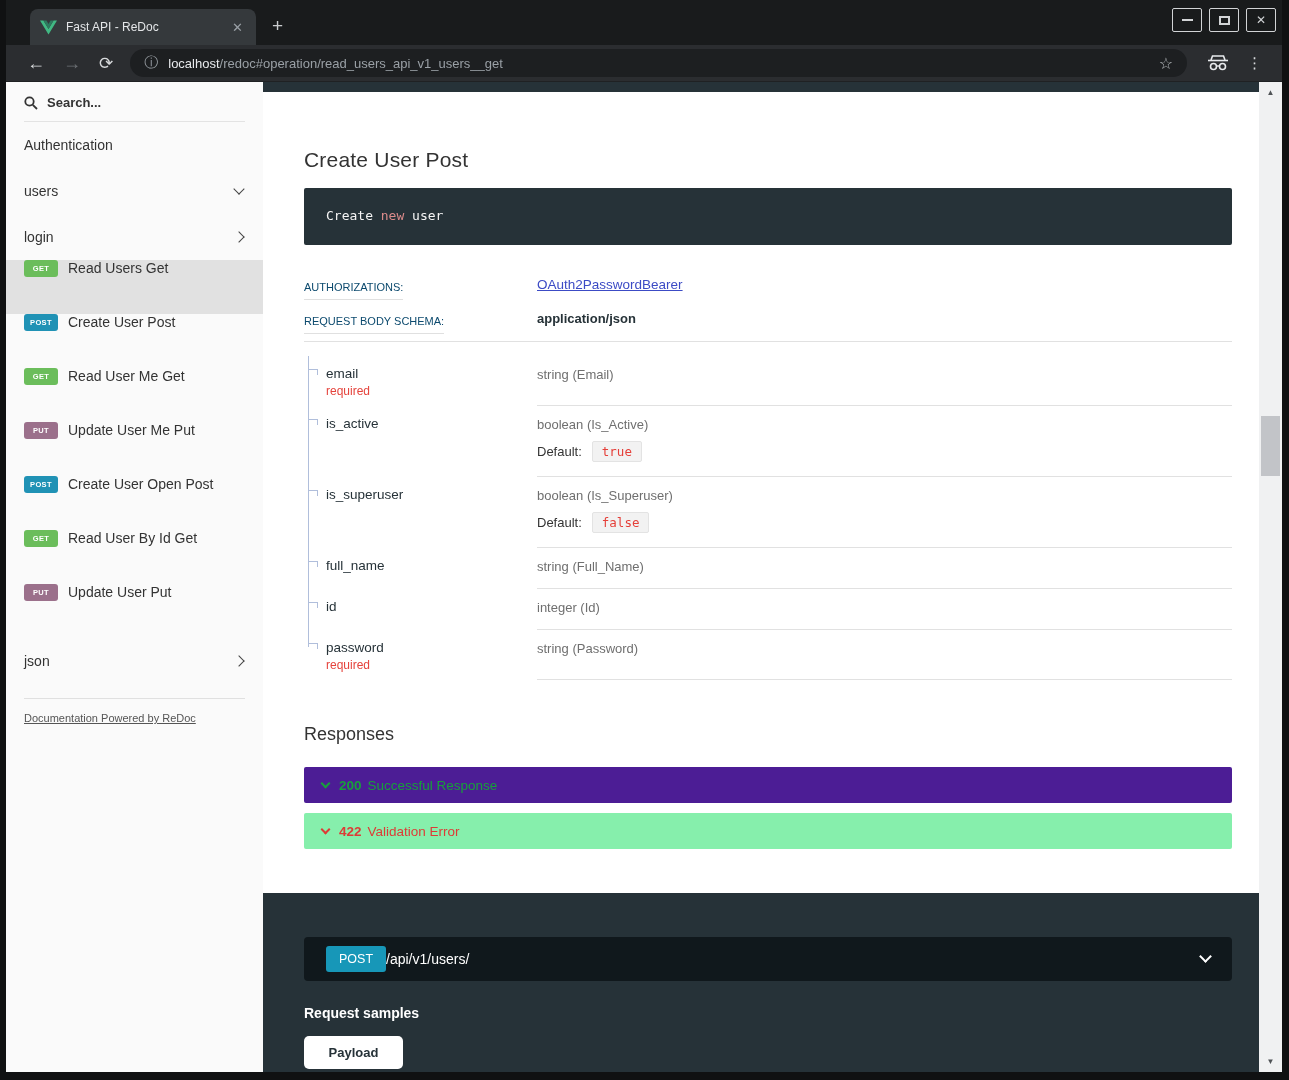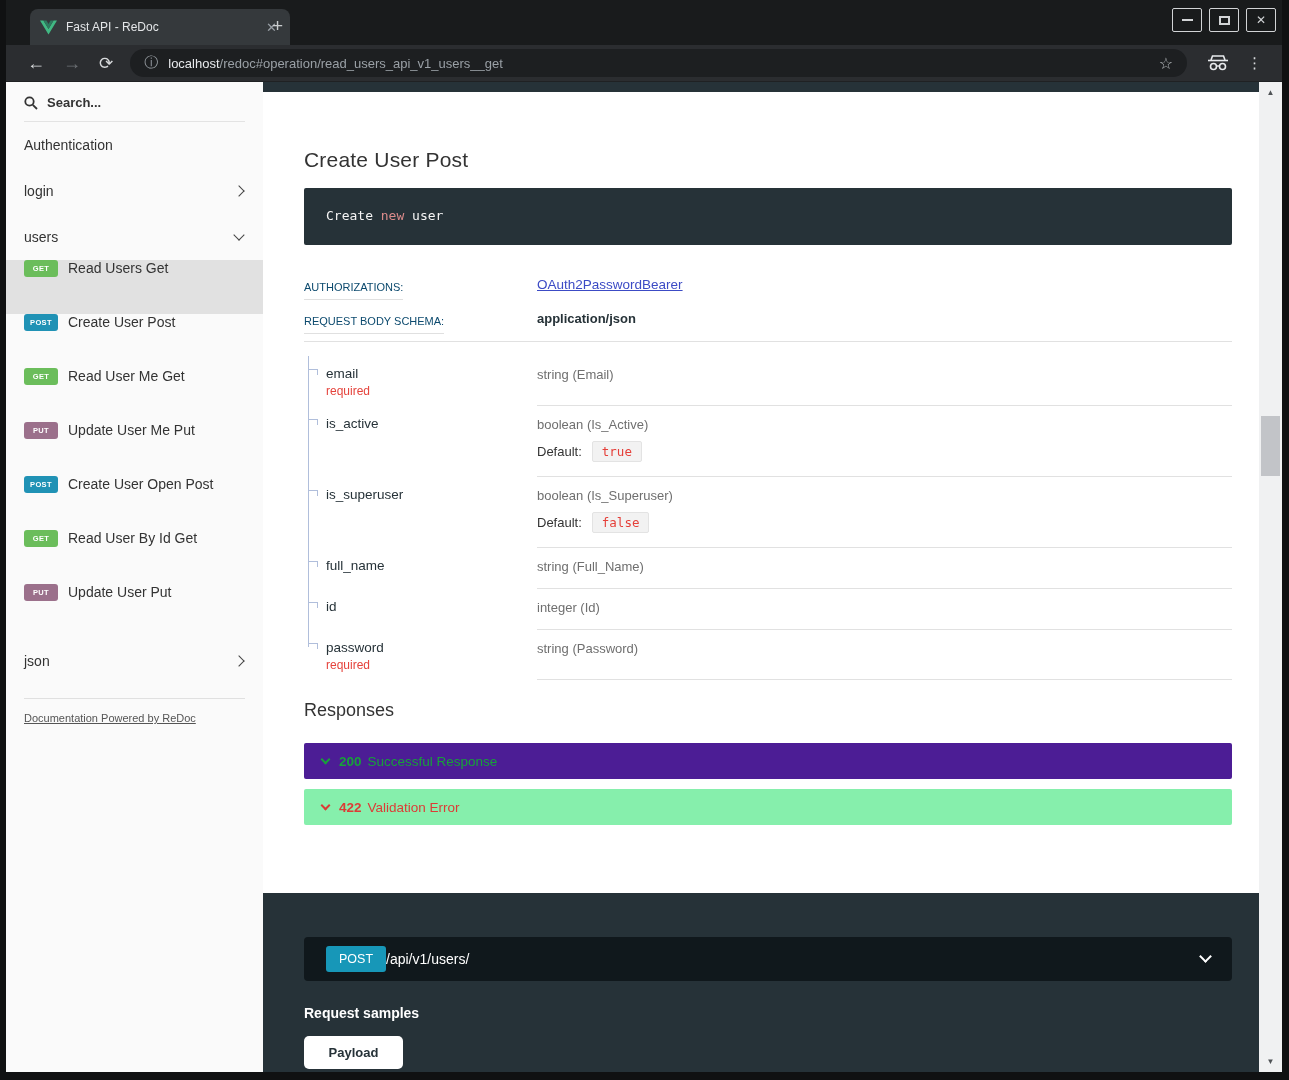--- a/index.html
+++ b/index.html
@@ -3,21 +3,21 @@
 <meta charset="utf-8">
 <style>
   * { margin:0; padding:0; box-sizing:border-box; }
   html,body { width:1289px; height:1080px; }
   body { font-family:"Liberation Sans", sans-serif; background:#101112; position:relative; overflow:hidden; }
 
   .frame { position:absolute; inset:0; background:#101112; }
 
   
   .tabstrip { position:absolute; top:0; left:6px; right:7px; height:45px; background:#191b1c; }
-  .tab { position:absolute; left:24px; top:9px; width:260px; height:36px; background:#35393c;
+  .tab { position:absolute; left:24px; top:9px; width:226px; height:36px; background:#35393c;
          border-radius:8px 8px 0 0; display:flex; align-items:center; padding:0 10px; }
   .favicon { width:17px; height:15px; margin-right:9px; flex:none; }
   .tab-title { font-size:12px; color:#e4e6e8; flex:1; white-space:nowrap; overflow:hidden; }
   .tab-close { color:#9aa0a6; font-size:13px; padding:0 3px; cursor:default; }
   .newtab { position:absolute; left:266px; top:16px; color:#c9ccce; font-size:19px; line-height:19px; }
   .wincontrols { position:absolute; right:6px; top:8px; display:flex; gap:7px; }
   .winbtn { width:30px; height:24px; border:1px solid #d2d4d6; border-radius:2px; color:#d2d4d6;
             display:flex; align-items:center; justify-content:center; font-size:12px; }
   .winbtn .bar { width:11px; height:2px; background:#d2d4d6; }
   .winbtn .box { width:11px; height:9px; border:2px solid #d2d4d6; }
@@ -92,21 +92,21 @@
   .frow .conn::after { content:""; position:absolute; left:1px; top:13px; width:8px; height:5px;
                        border-top:1px solid #b0bedb; border-right:1px solid #b0bedb; }
   .fname { width:211px; flex:none; padding:10px 0 8px; font-size:13.5px; color:#263238; }
   .req { color:#e5433c; font-size:12px; margin-top:3px; }
   .ftype { flex:1; padding:11px 0 14px; border-bottom:1px solid #e1e1e1; font-size:13px; color:#6f6f6f; }
   .fdefault { margin-top:9px; color:#333; font-size:13px; display:flex; align-items:center; }
   .dval { margin-left:10px; font-family:"DejaVu Sans Mono", monospace; font-size:12.5px; color:#e5403a;
           background:#f2f2f2; border:1px solid #e3e3e3; border-radius:2px; padding:2px 9px; }
 
   
-  .resp-heading { margin-top:20px; font-size:18px; font-weight:400; color:#333; }
+  .resp-heading { margin-top:44px; font-size:18px; font-weight:400; color:#333; }
   .resp-bar { margin-top:22px; height:36px; border-radius:2px; display:flex; align-items:center;
               padding:0 16px; font-size:13.5px; }
   .resp-bar + .resp-bar { margin-top:10px; }
   .resp-bar .rchev { width:7px; height:7px; border-right:2px solid; border-bottom:2px solid;
                      transform:rotate(45deg); margin:-3px 10px 0 2px; }
   .resp-bar .code { font-weight:bold; margin-right:6px; }
   .resp-success { background:#4c1d95; color:#17a03a; }
   .resp-error   { background:#86efac; color:#dd3b36; }
 
   
@@ -188,26 +188,26 @@
             <line x1="8.8" y1="8.8" x2="13" y2="13" stroke="#333" stroke-width="1.8"></line>
           </svg>
           <input class="search-input" placeholder="Search..." style="">
         </div>
       </div>
 
       <div class="side-row">
         <span class="lbl">Authentication</span>
       </div>
       <div class="side-row">
+        <span class="lbl">users</span>
+        <span class="chev down"></span>
+      </div>
+      <div class="side-row">
         <span class="lbl">login</span>
         <span class="chev right"></span>
-      </div>
-      <div class="side-row">
-        <span class="lbl">users</span>
-        <span class="chev down"></span>
       </div>
 
       <div class="op-row active">
         <span class="badge m-get">GET</span>
         <span>Read Users Get</span>
       </div>
       <div class="op-row">
         <span class="badge m-post">POST</span>
         <span>Create User Post</span>
       </div>

